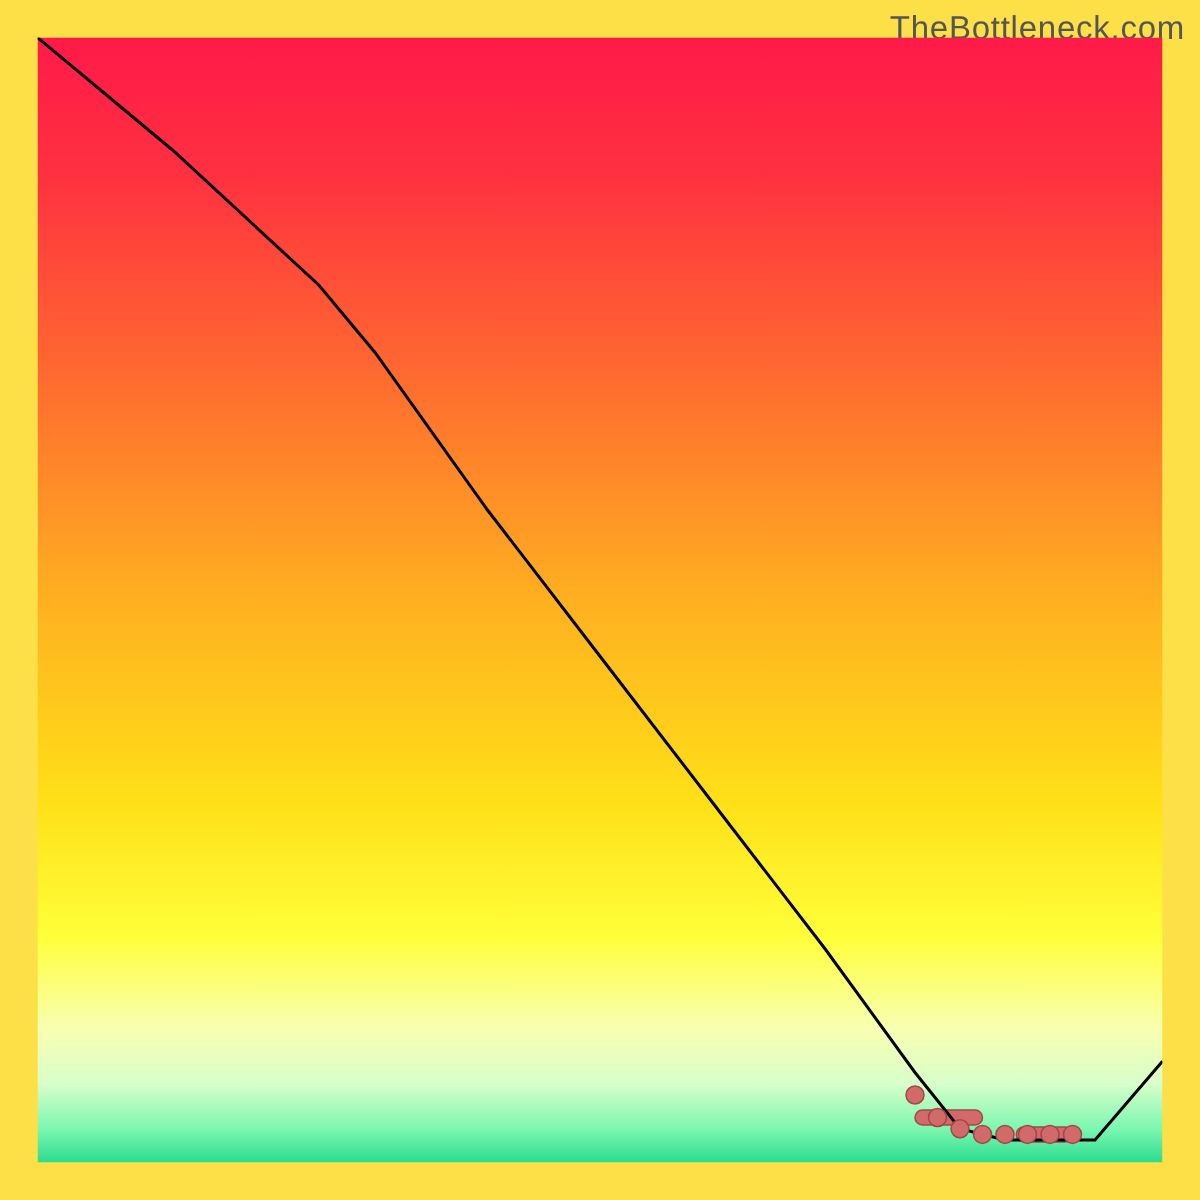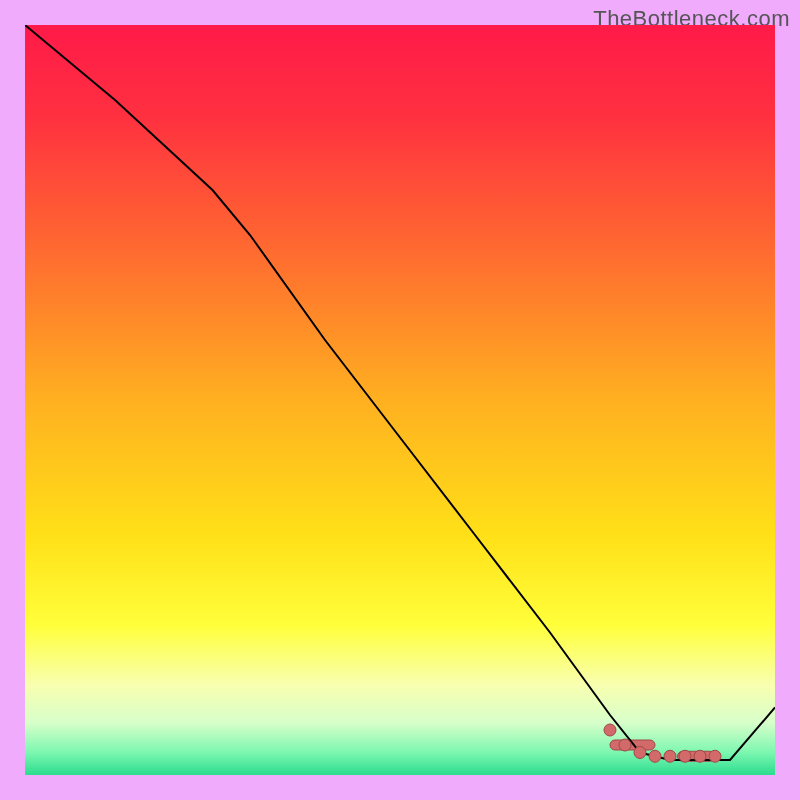--- a/index.html
+++ b/index.html
@@ -8,21 +8,21 @@
     width: 800px;
     height: 800px;
     overflow: hidden;
     background: #000;
     font-family: Arial, Helvetica, sans-serif;
   }
   .stage {
     position: relative;
     width: 800px;
     height: 800px;
-    background: #f0abfc;
+    background: #fde047;
   }
   .watermark {
     position: absolute;
     top: 6px;
     right: 10px;
     color: #555;
     font-size: 22px;
     letter-spacing: 0.5px;
     user-select: none;
   }

